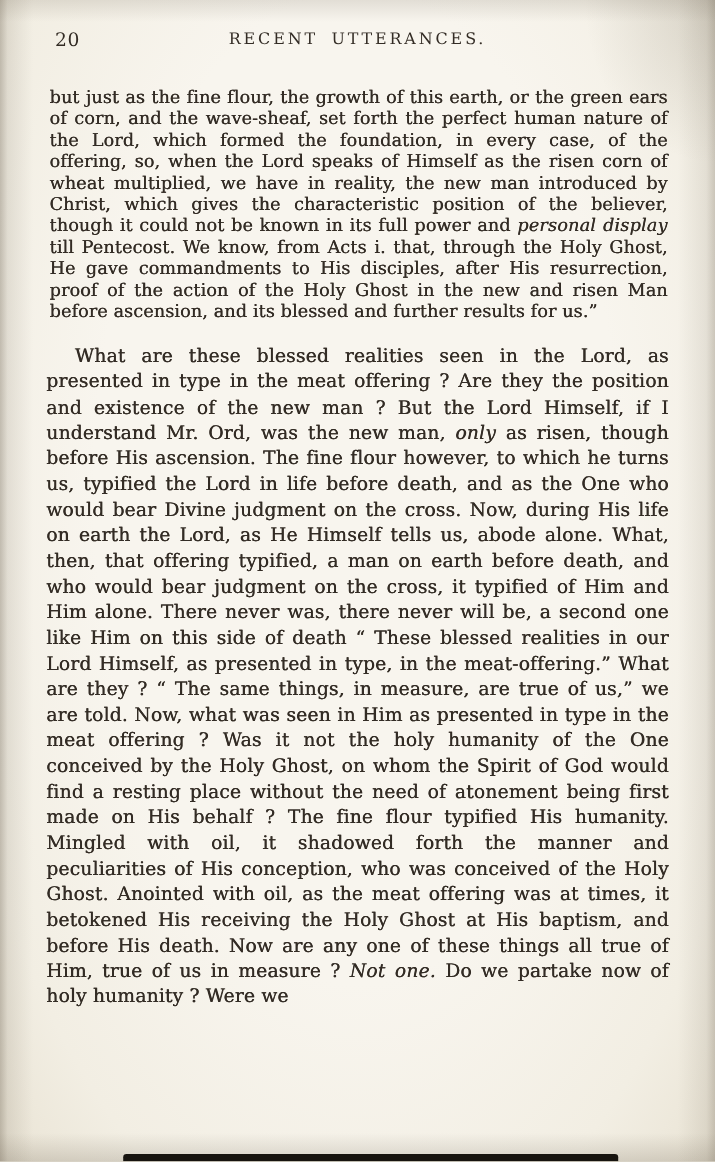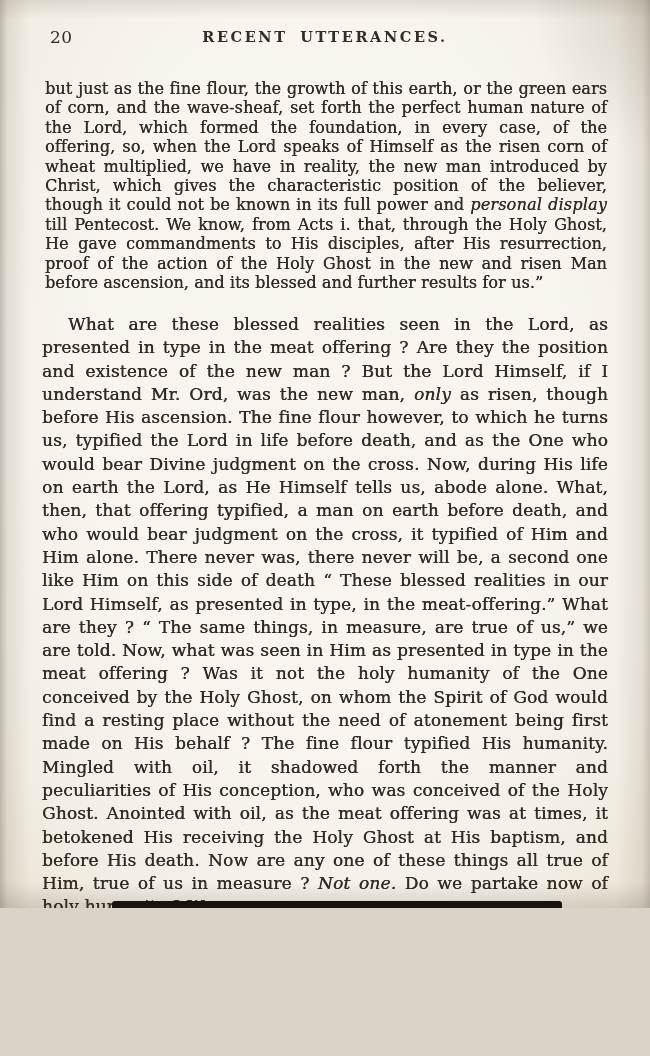--- a/index.html
+++ b/index.html
@@ -2,21 +2,21 @@
 <html style="--paper: #f6f2e9; --ink: #332c25;"><head>
 <meta charset="utf-8">
 <style>
   :root{
     --paper:#f6f2e9;
     --ink:#332c25;
   }
   html,body{margin:0;padding:0;background:#d9d4c7;}
   .scan-page{
     position:relative;
-    width:650px;height:908px;
+    width:650px;height:1056px;
     overflow:hidden;
     font-family:"DejaVu Serif","Liberation Serif",serif;
     color:var(--ink);
     background:
       linear-gradient(90deg, rgba(110,100,84,0.38) 0px, rgba(110,100,84,0.14) 7px, rgba(110,100,84,0.0) 30px),
       linear-gradient(270deg, rgba(110,100,84,0.30) 0px, rgba(110,100,84,0.12) 8px, rgba(110,100,84,0.0) 34px),
       linear-gradient(180deg, rgba(110,100,84,0.16) 0px, rgba(110,100,84,0.0) 20px),
       linear-gradient(0deg, rgba(110,100,84,0.22) 0px, rgba(110,100,84,0.0) 26px),
       radial-gradient(ellipse at 50% 42%, #f8f5ee 52%, #f2eee3 82%, #e9e3d4 100%);
   }
@@ -26,21 +26,20 @@
   .page-number{
     position:absolute;left:50px;top:0;
     font-size:17px;letter-spacing:0.5px;
   }
   .running-title{
     position:absolute;left:0;right:0;top:1px;
     text-align:center;
     font-size:14.5px;
     letter-spacing:2.6px;
     word-spacing:5px;
-    font-weight:bold;
   }
   .quote-block{
     position:absolute;
     top:79px;left:45px;width:562px;
     font-size:16px;
     line-height:19.4px;
     text-align:justify;
     letter-spacing:0.1px;
     text-shadow:0.25px 0 0 currentColor;
   }

